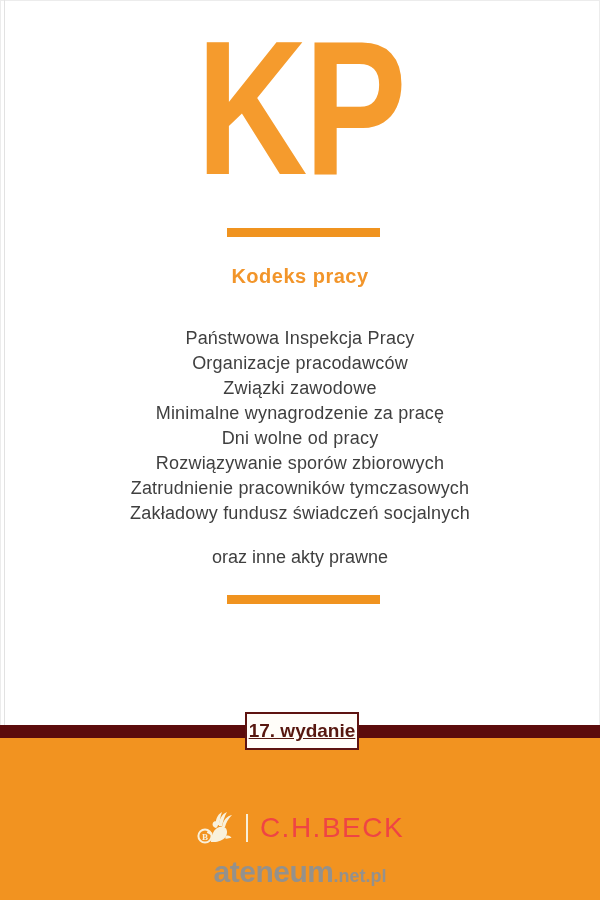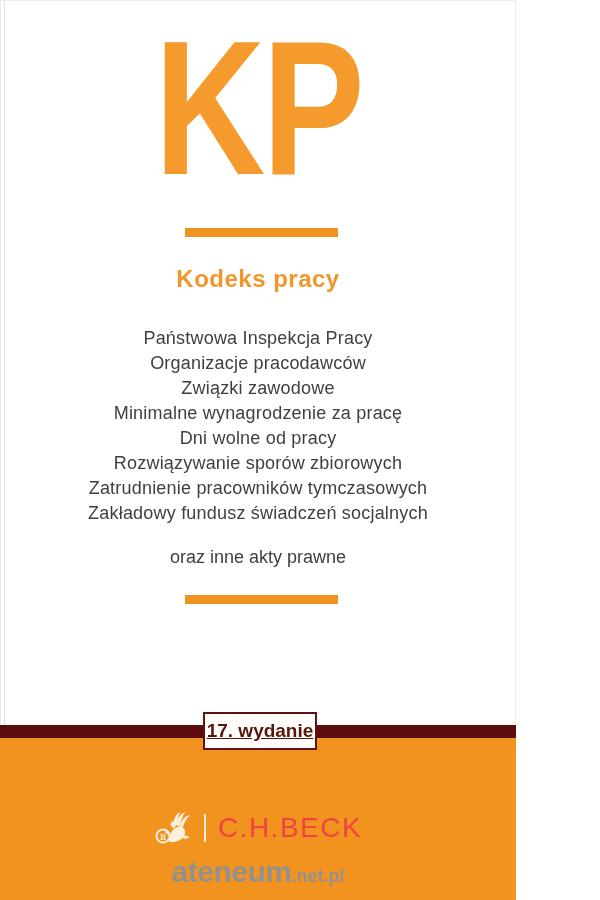--- a/index.html
+++ b/index.html
@@ -1,18 +1,18 @@
 <!DOCTYPE html>
 <html><head>
 <meta charset="utf-8">
 <style>
   html, body { margin: 0; padding: 0; background: #ffffff; }
   .page {
     position: relative;
-    width: 516px; height: 900px;
+    width: 600px; height: 900px;
     background: #ffffff;
     overflow: hidden;
     font-family: "Liberation Sans", sans-serif;
     box-shadow: inset 0 0 0 1px #ececec;
   }
   .edge-line {
     position: absolute; left: 4px; top: 0; bottom: 0;
     width: 1px; background: #e2e2e2;
   }
 
@@ -32,21 +32,21 @@
     position: absolute; left: 50%; margin-left: -73px;
     width: 153px; height: 9px;
     background: #F0931F;
   }
   .divider-top    { top: 228px; }
   .divider-bottom { top: 595px; }
 
   .book-title {
     position: absolute; top: 265px; left: 0; right: 0;
     text-align: center;
-    font-size: 24px; font-weight: bold;
+    font-size: 20px; font-weight: bold;
     color: #F2952A;
     letter-spacing: 0.5px;
   }
 
   .contents {
     position: absolute; top: 326px; left: 0; right: 0;
     text-align: center;
     color: #3F3F3F;
     font-size: 18px; line-height: 25px;
     letter-spacing: 0.2px;

